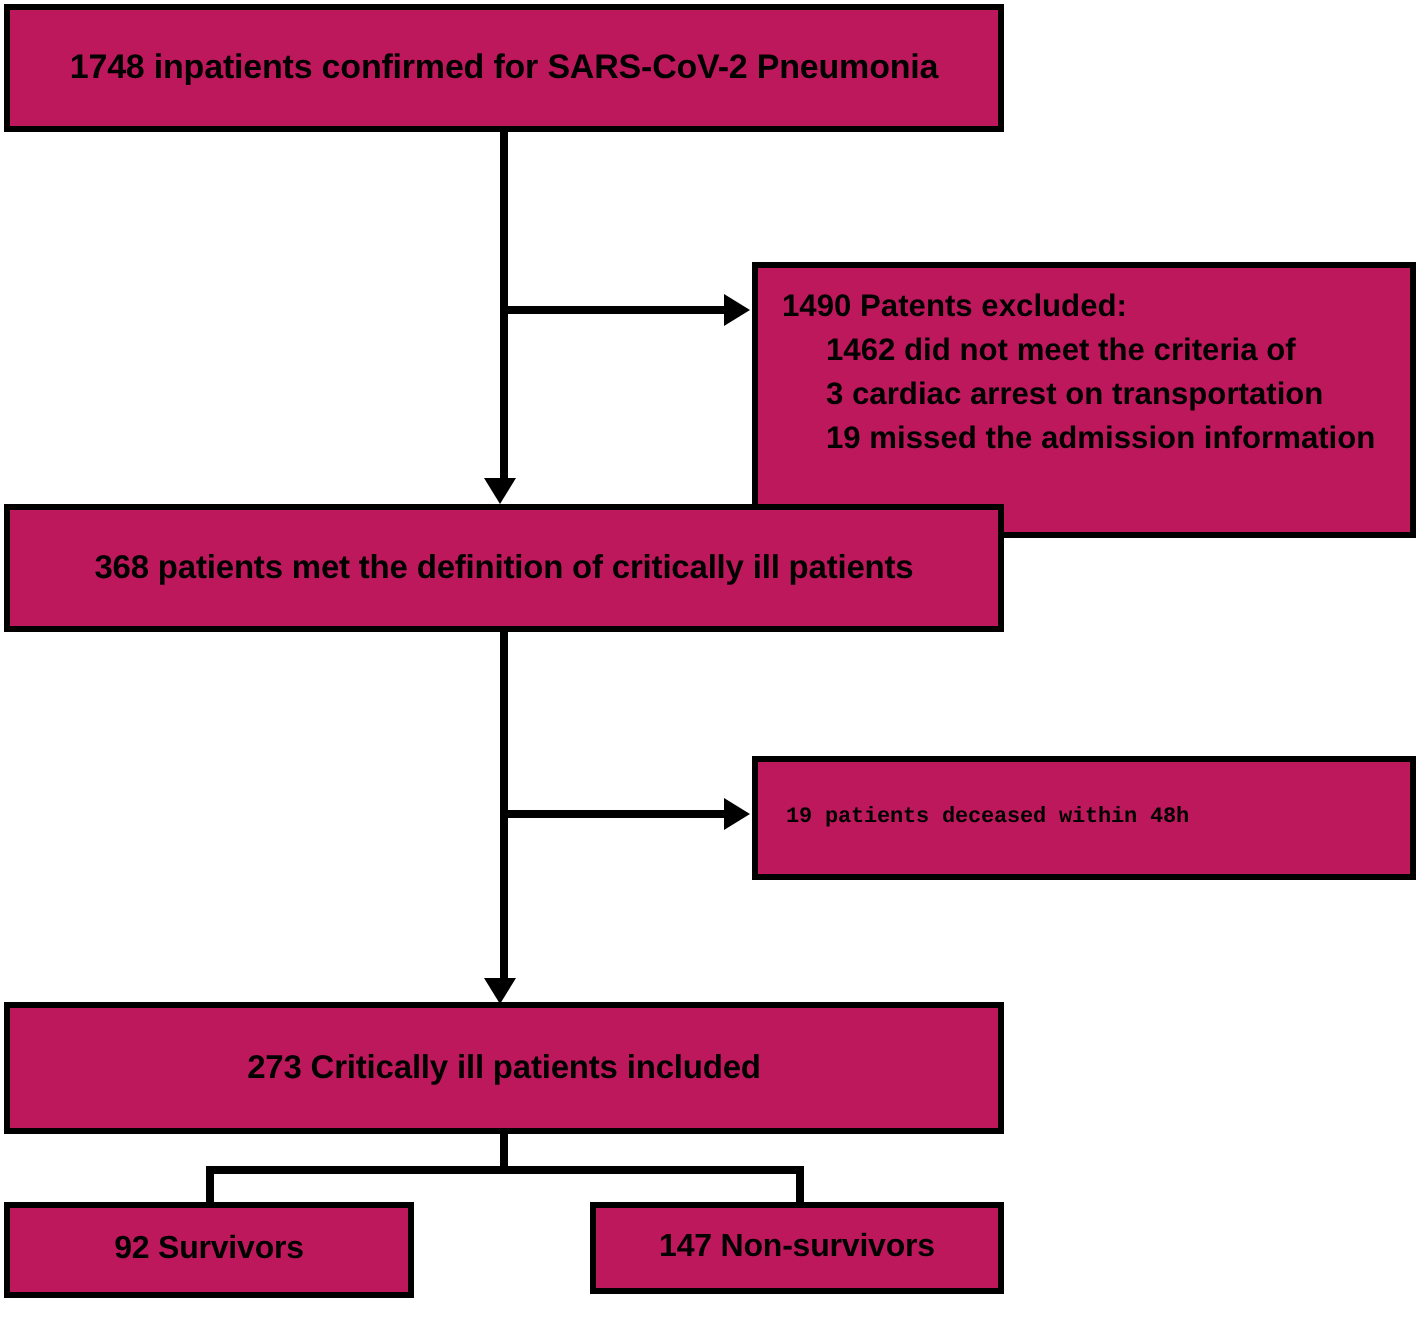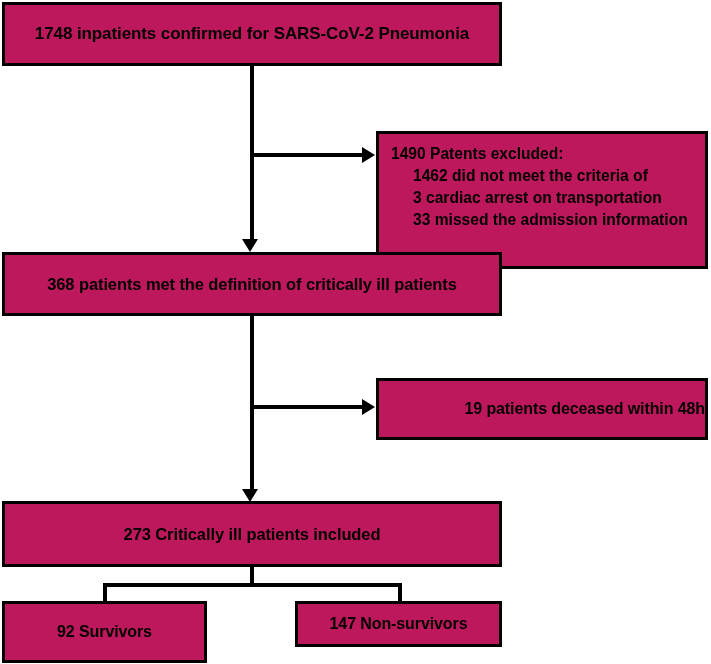--- a/index.html
+++ b/index.html
@@ -33,27 +33,27 @@
     text-align: center;
     line-height: 1.15;
     letter-spacing: -0.1px;
   }
   
   #node-enrolled   { left: 2px;   top: 2px;   width: 500px; height: 64px; }
   #node-excluded   { left: 376px; top: 97px;  width: 332px; height: 138px; margin-top: 34px; }
   #node-met-def    { left: 2px;   top: 252px; width: 500px; height: 64px; }
   #node-deceased   { left: 376px; top: 378px; width: 332px; height: 62px; }
   #node-included   { left: 2px;   top: 501px; width: 500px; height: 66px; }
-  #node-survivors  { left: 2px;   top: 601px; width: 205px; height: 62px; justify-content: center; }
+  #node-survivors  { left: 2px;   top: 601px; width: 205px; height: 48px; justify-content: center; }
   #node-nonsurv    { left: 295px; top: 601px; width: 207px; height: 46px; }
 
   #node-enrolled  .node-label { font-size: 17px; }
   #node-met-def   .node-label { font-size: 16.5px; }
   #node-included  .node-label { font-size: 16.5px; }
-  #node-deceased  .node-label { font-size: 16px; text-align: right; width: 100%; padding-left: 14px; box-sizing: border-box; }
+  #node-deceased  .node-label { font-size: 11px; text-align: left; width: 100%; padding-left: 14px; box-sizing: border-box; font-family: Liberation Mono, monospace; }
   #node-survivors .node-label { font-size: 16px; }
   #node-nonsurv   .node-label { font-size: 16px; }
 
   #node-excluded { justify-content: flex-start; align-items: flex-start; padding: 9px 6px 6px 12px; }
   .excluded-lines { font-size: 15.6px; font-weight: bold; color: #000; line-height: 1.42; text-align: left; }
   .excl-l1 { padding-left: 0px; }
   .excl-l2 { padding-left: 22px; }
   .excl-l3 { padding-left: 62px; }
   .excl-l4 { padding-left: 22px; }
   .excl-l5 { padding-left: 22px; }
@@ -116,21 +116,21 @@
   <div class="arrowhead arrow-down" id="spine-1-head"></div>
 
   <div class="hline" id="branch-1"></div>
   <div class="arrowhead arrow-right" id="branch-1-head"></div>
 
   <div class="node" id="node-excluded">
     <div class="excluded-lines">
       <div class="excl-l1">1490 Patents excluded:</div>
       <div class="excl-l2">1462 did not meet the criteria of</div>
       <div class="excl-l4">3 cardiac arrest on transportation</div>
-      <div class="excl-l5">33 missed the admission information</div>
+      <div class="excl-l5">19 missed the admission information</div>
     </div>
   </div>
 
   <div class="node" id="node-met-def">
     <span class="node-label">368 patients met  the definition of  critically ill patients</span>
   </div>
 
   <div class="vline" id="spine-2"></div>
   <div class="arrowhead arrow-down" id="spine-2-head"></div>
 

